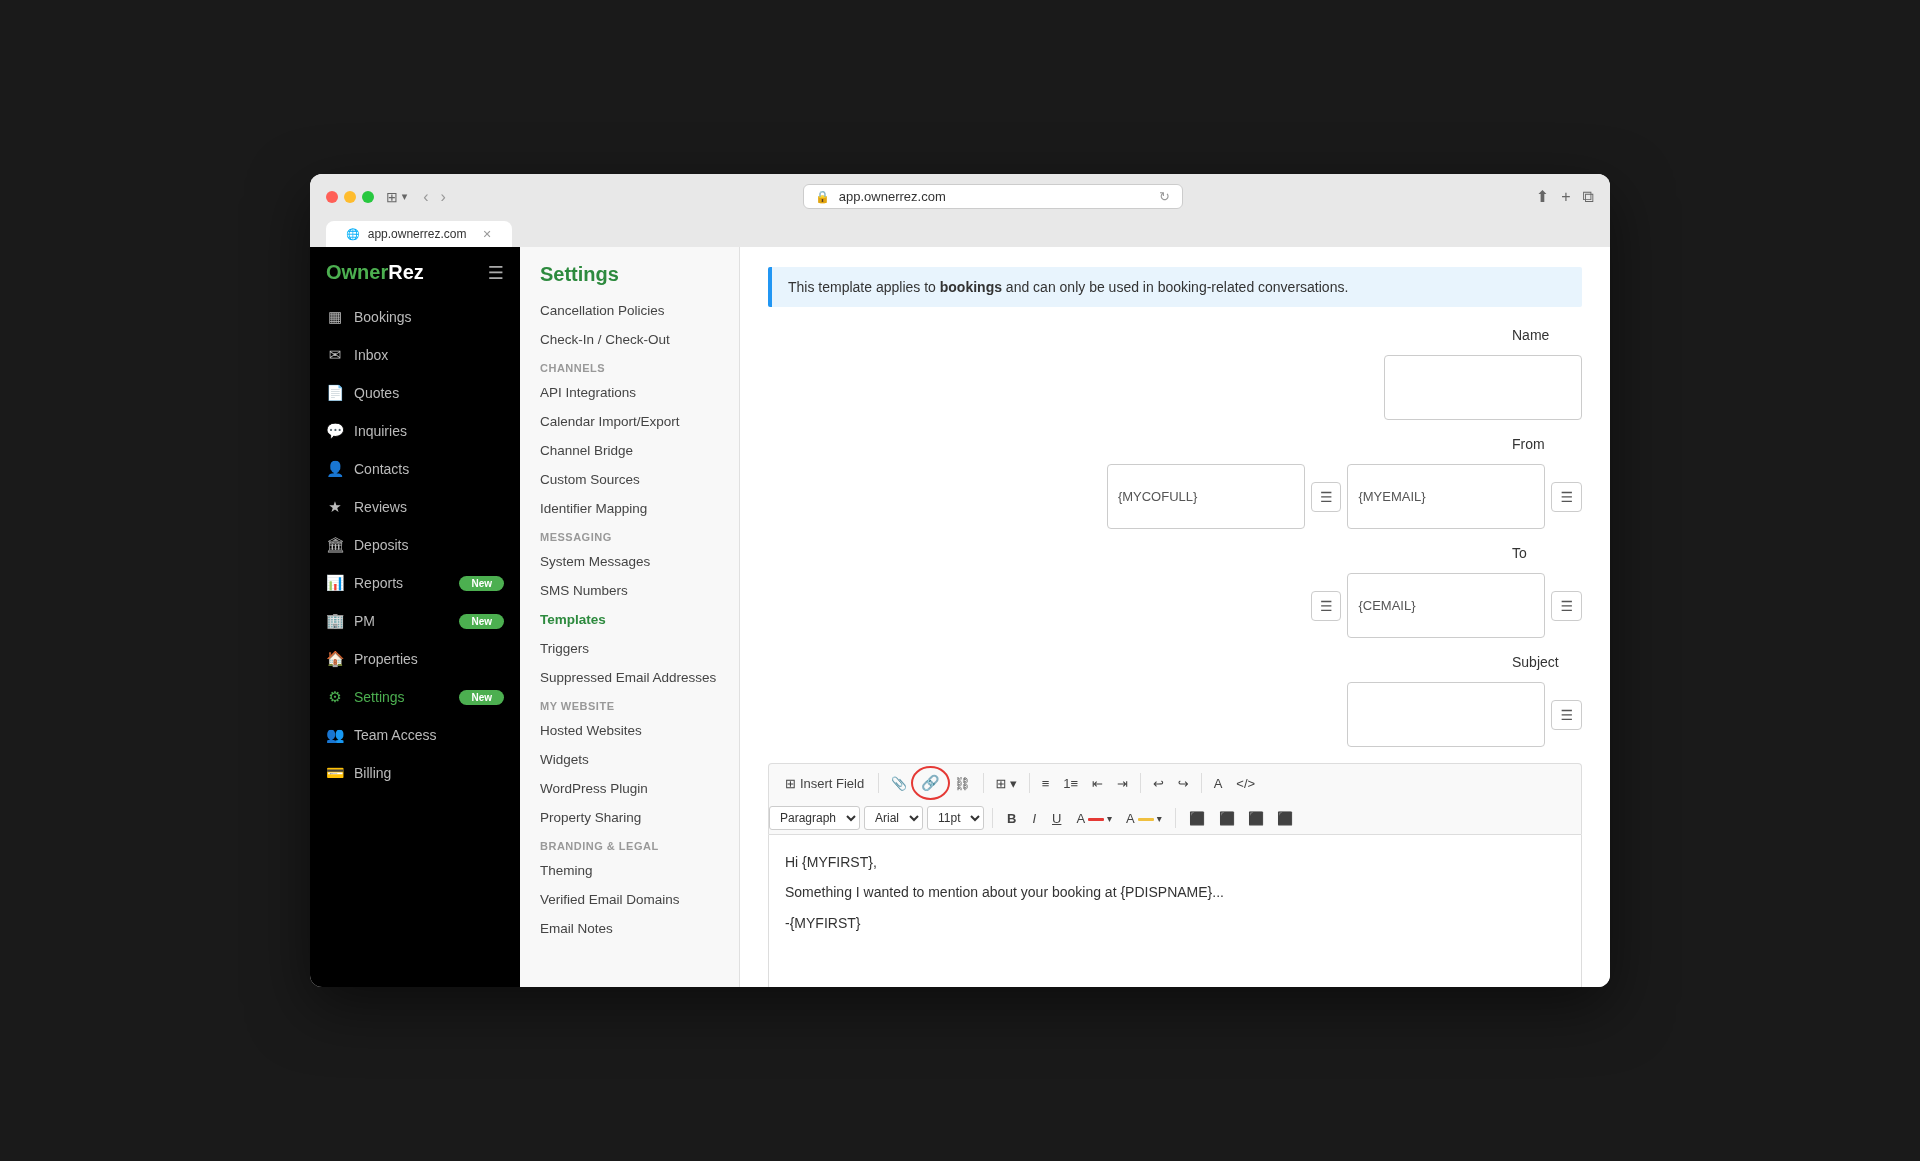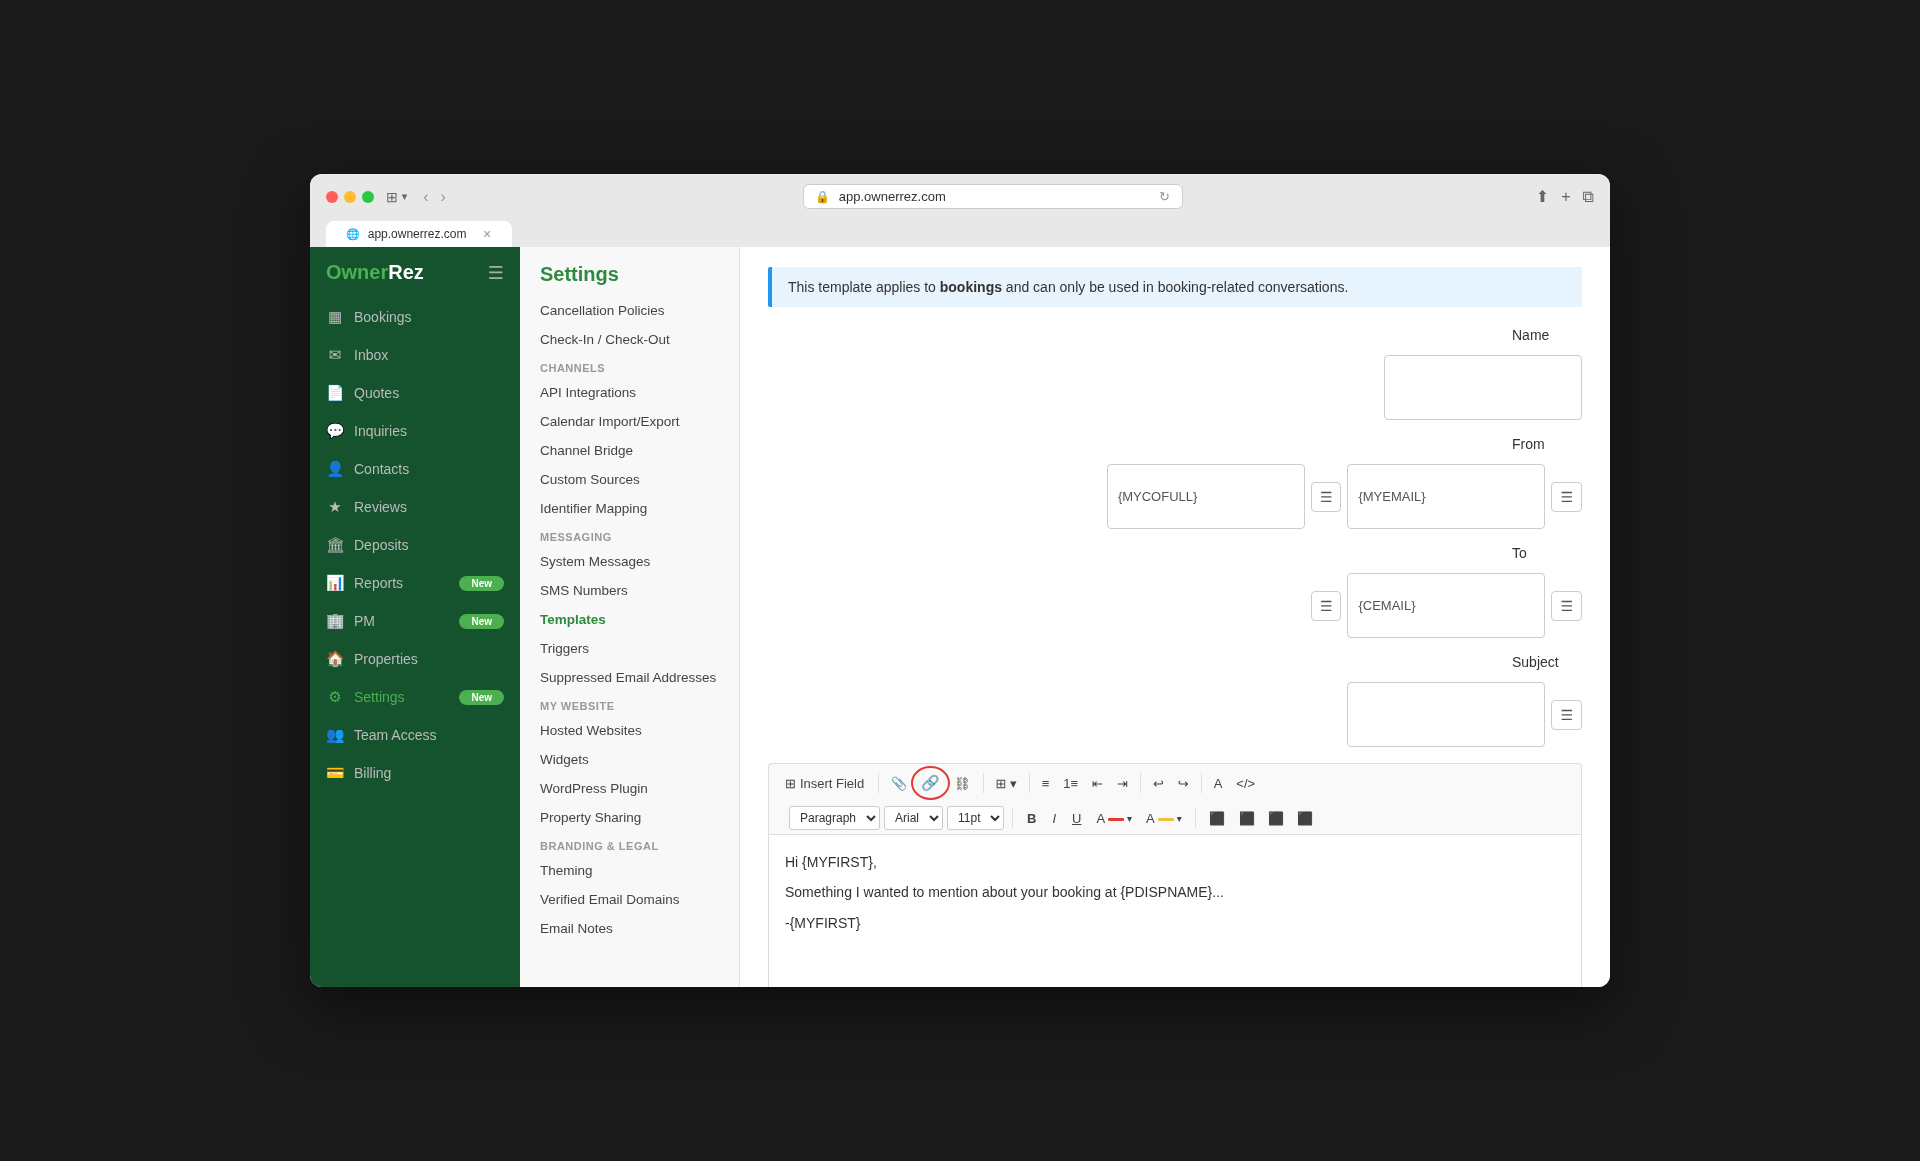--- a/index.html
+++ b/index.html
@@ -101,21 +101,21 @@
       align-items: center;
       gap: 8px;
     }
     .app-layout {
       display: flex;
       height: 740px;
     }
     
     .sidebar {
       width: 210px;
-      background: #14532d;
+      background: #000000;
       color: #ccc;
       display: flex;
       flex-direction: column;
       flex-shrink: 0;
     }
     .sidebar-logo {
       padding: 14px 16px;
       display: flex;
       align-items: center;
       justify-content: space-between;
@@ -283,21 +283,21 @@
       background: #ddd;
       margin: 0 4px;
     }
     .toolbar-row2 {
       border: 1px solid #ddd;
       border-top: none;
       background: #f9f9f9;
       display: flex;
       align-items: center;
       gap: 4px;
-      padding: 4px 20px;
+      padding: 4px 0;
       border-bottom: none;
     }
     .toolbar-select {
       border: 1px solid #ccc;
       border-radius: 3px;
       padding: 3px 6px;
       font-size: 12px;
       background: #fff;
       color: #333;
       cursor: pointer;

